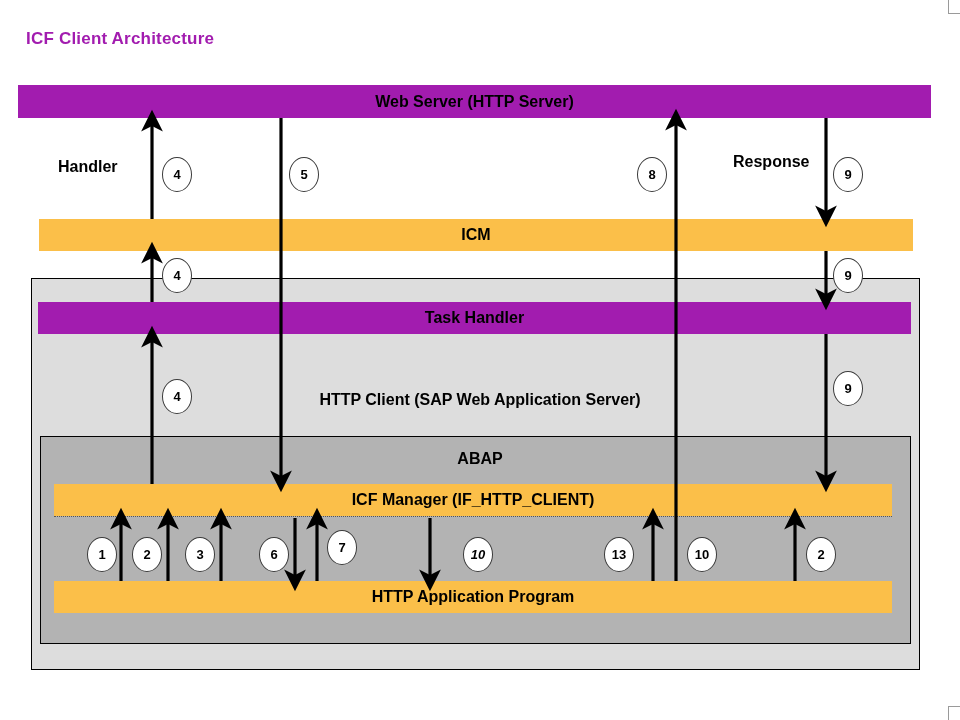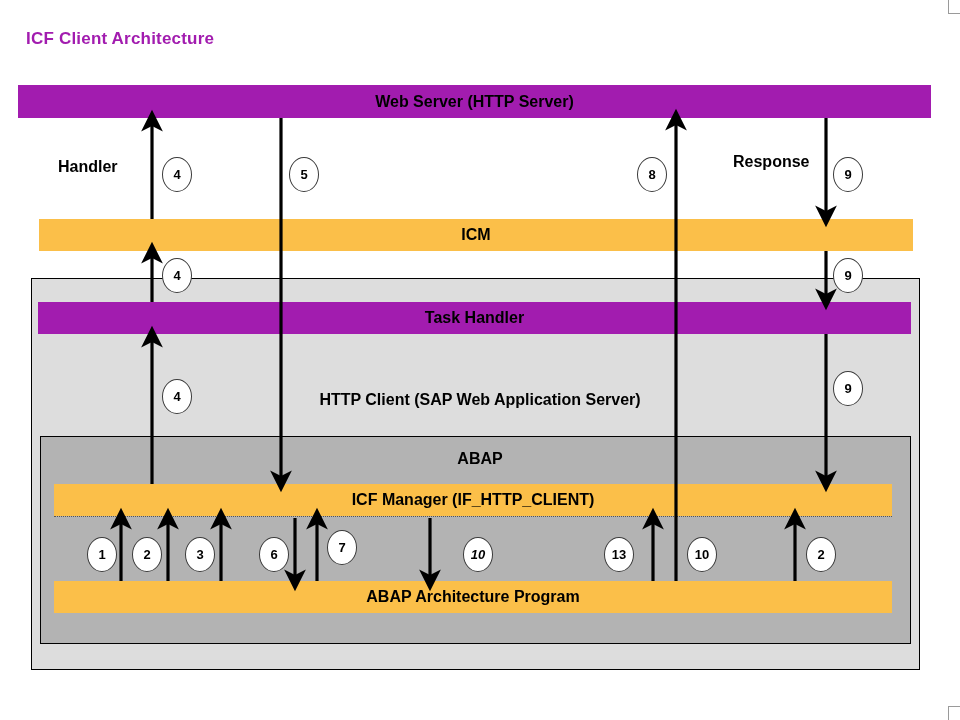--- a/index.html
+++ b/index.html
@@ -132,21 +132,21 @@
     <span class="box-label">ICF Manager (IF_HTTP_CLIENT)</span>
   </div>
 
   <div class="box" style="left:380px; top:448px; width:200px; height:22px;">
     <span class="box-label">ABAP</span>
   </div>
 
   <div class="dotted-sep" style="left:54px; top:516px; width:838px; height:0px;"></div>
 
   <div class="box bar-orange" style="left:54px; top:581px; width:838px; height:32px;">
-    <span class="box-label">ABAP Architecture  Program</span>
+    <span class="box-label">HTTP Application  Program</span>
   </div>
 
   <div class="label-free" style="left:58px; top:158px;">Handler</div>
   <div class="label-free" style="left:733px; top:153px;">Response</div>
 
   <svg class="arrow-svg" viewBox="0 0 960 720">
     <defs>
       <marker id="ah" markerWidth="8" markerHeight="8" refX="4.2" refY="4" orient="auto" markerUnits="strokeWidth">
         <path d="M0.6,0.6 L7.4,4 L0.6,7.4 L2.3,4 Z" fill="#000000"></path>
       </marker>

